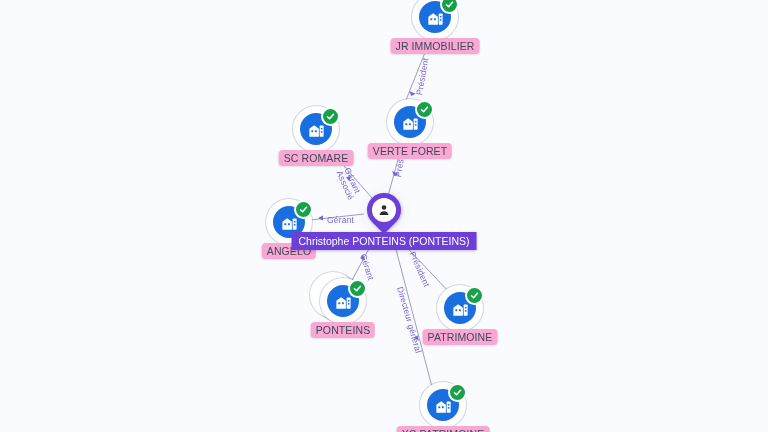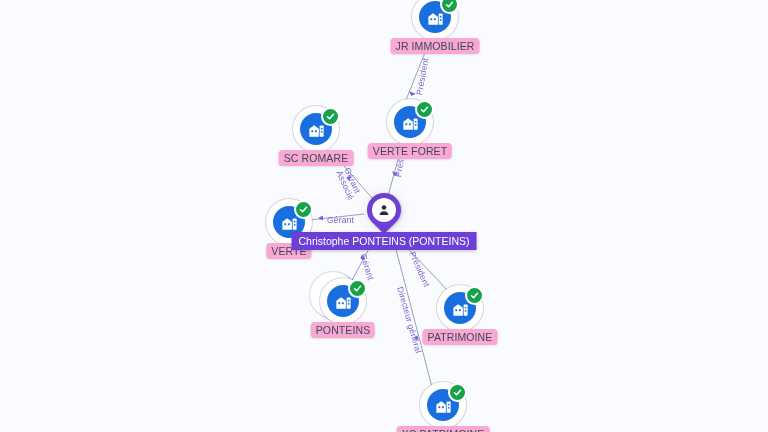--- a/index.html
+++ b/index.html
@@ -274,21 +274,21 @@
         <rect x="10" y="13" width="2.4" height="2.4" fill="#1a6fe0"></rect>
         <rect x="17.5" y="10" width="2" height="2" fill="#1a6fe0"></rect>
         <rect x="17.5" y="14" width="2" height="2" fill="#1a6fe0"></rect>
       </svg>
     </div>
     <div class="verified-badge">
       <svg width="9" height="9" viewBox="0 0 24 24" fill="none" stroke="#ffffff" stroke-width="4" stroke-linecap="round" stroke-linejoin="round">
         <path d="M4 12.5 L9.5 18 L20 6"></path>
       </svg>
     </div>
-    <div class="node-label">VERTE</div>
+    <div class="node-label">ANGELO</div>
   </div>
 
   <div class="node" style="left:343px; top:301px;">
     <div class="node-halo stack"></div>
     <div class="node-disc">
       <svg width="19" height="19" viewBox="0 0 24 24" fill="#ffffff">
         <path d="M3 21V11l6-4.5L15 11v10H3z"></path>
         <rect x="16" y="7" width="5" height="14" rx="0.8"></rect>
         <rect x="5.5" y="13" width="2.4" height="2.4" fill="#1a6fe0"></rect>
         <rect x="10" y="13" width="2.4" height="2.4" fill="#1a6fe0"></rect>

